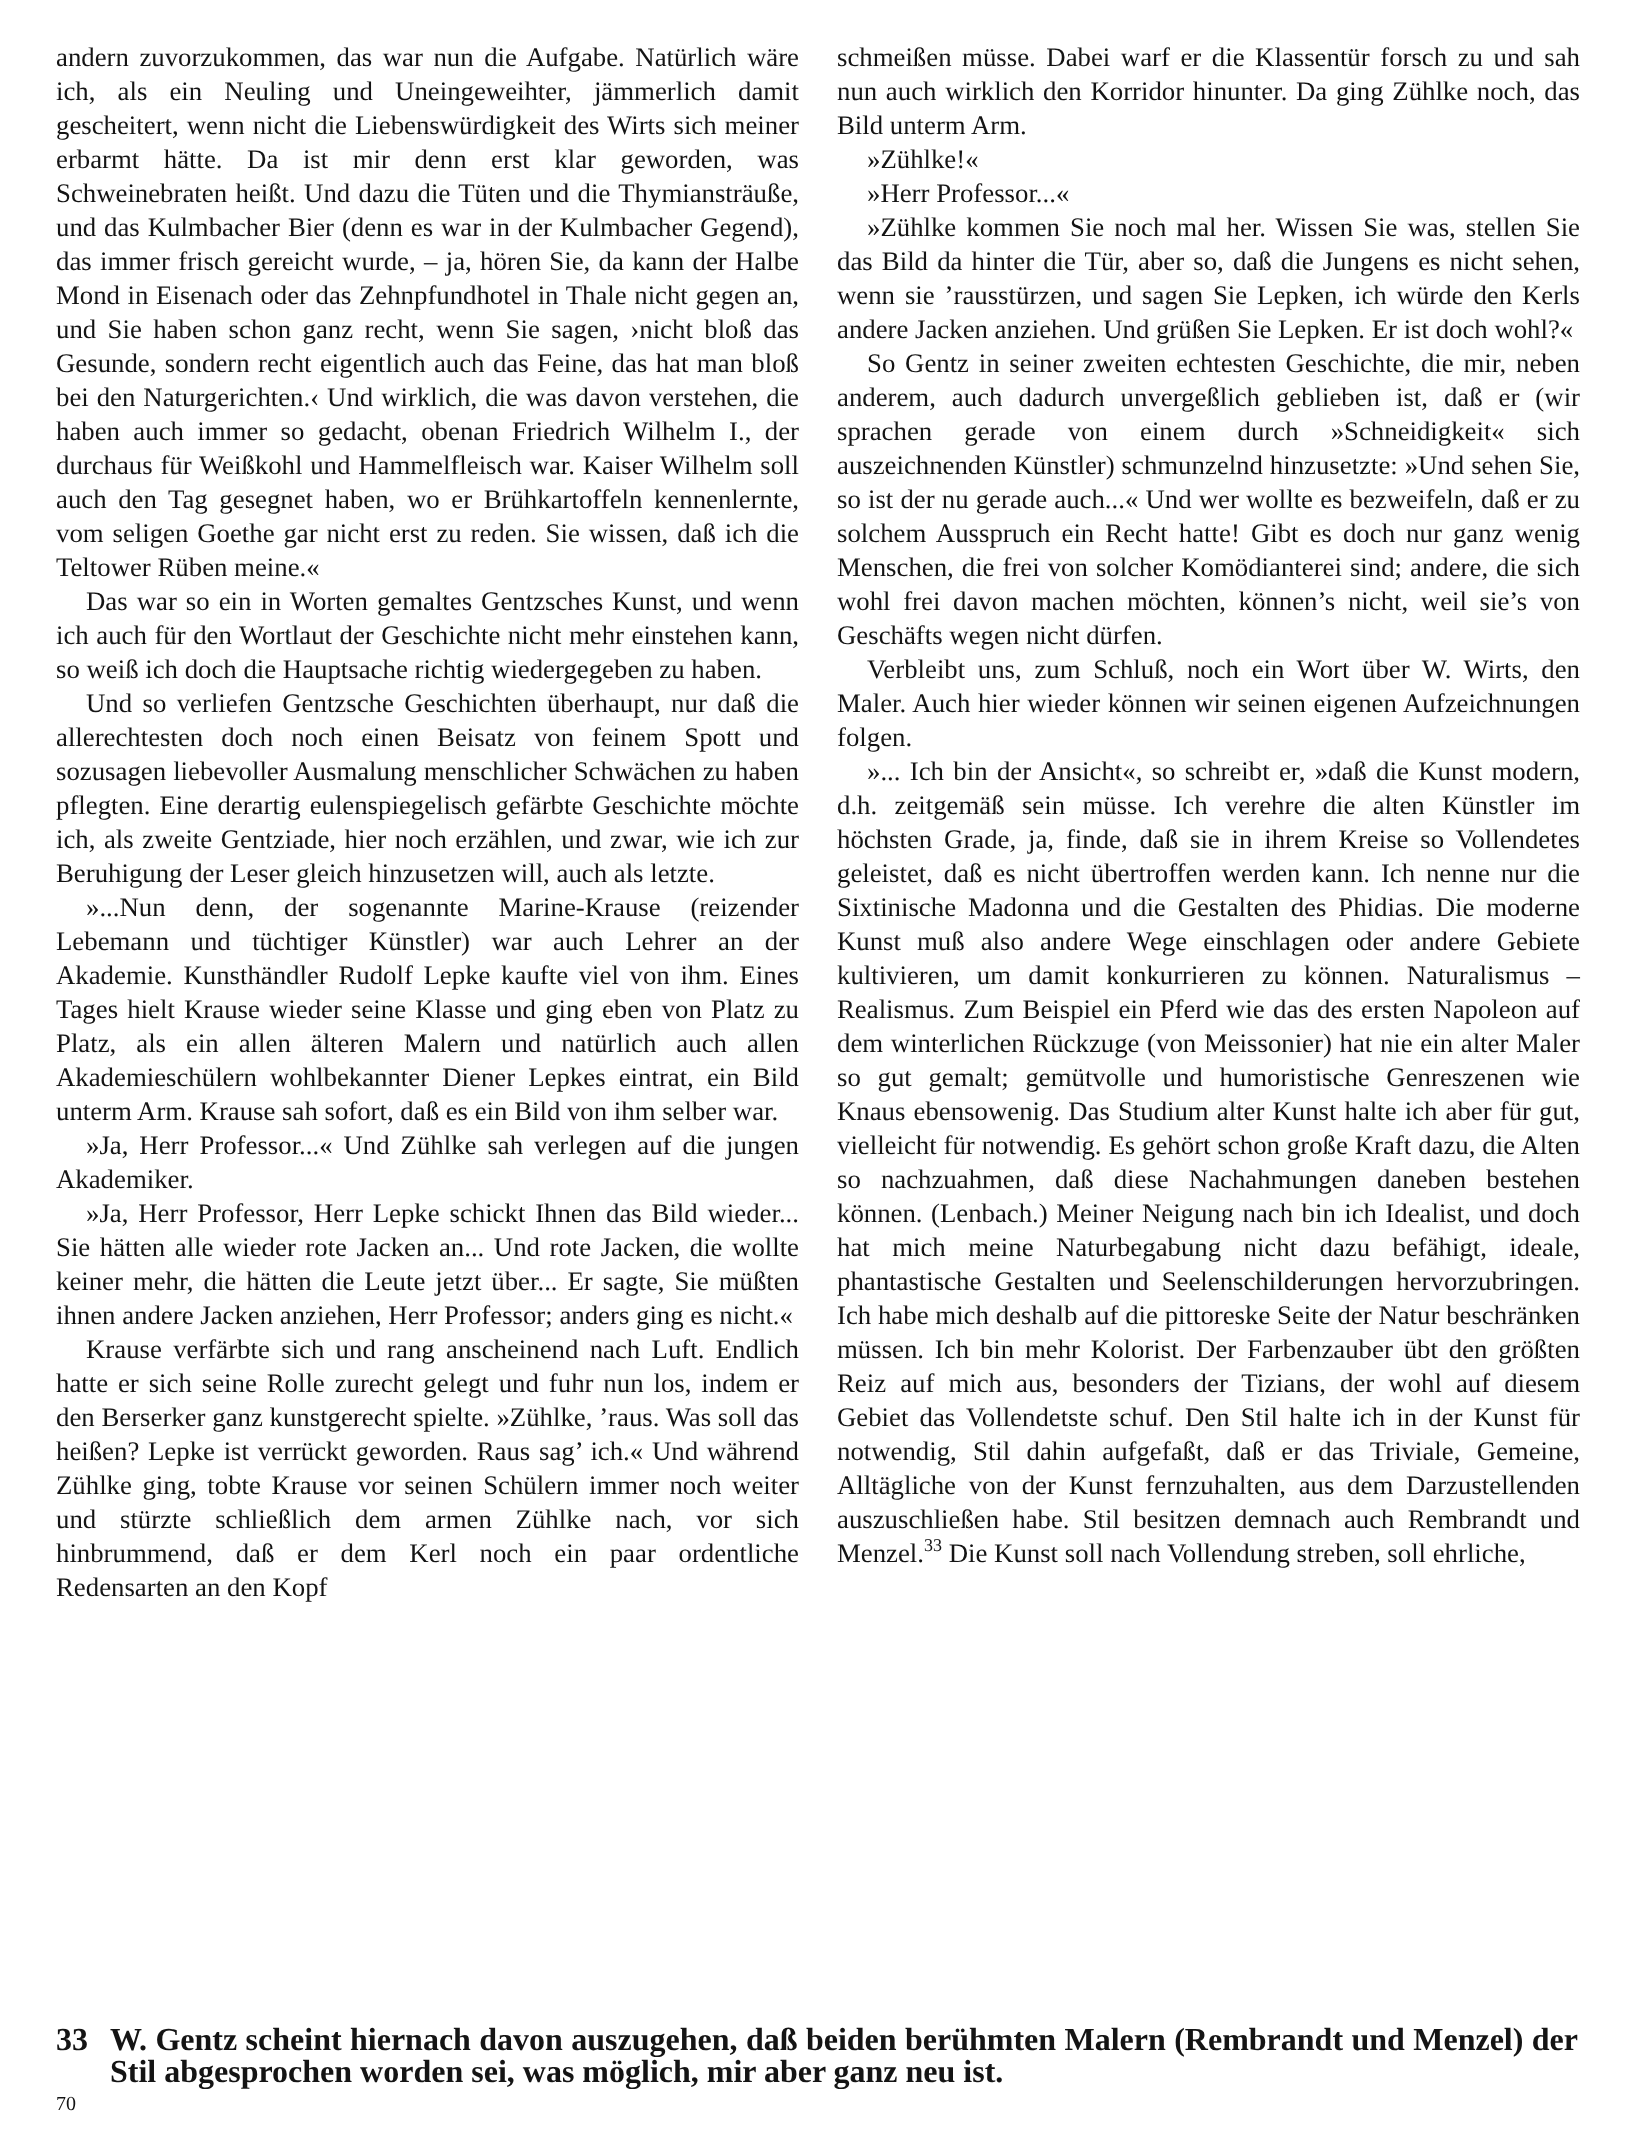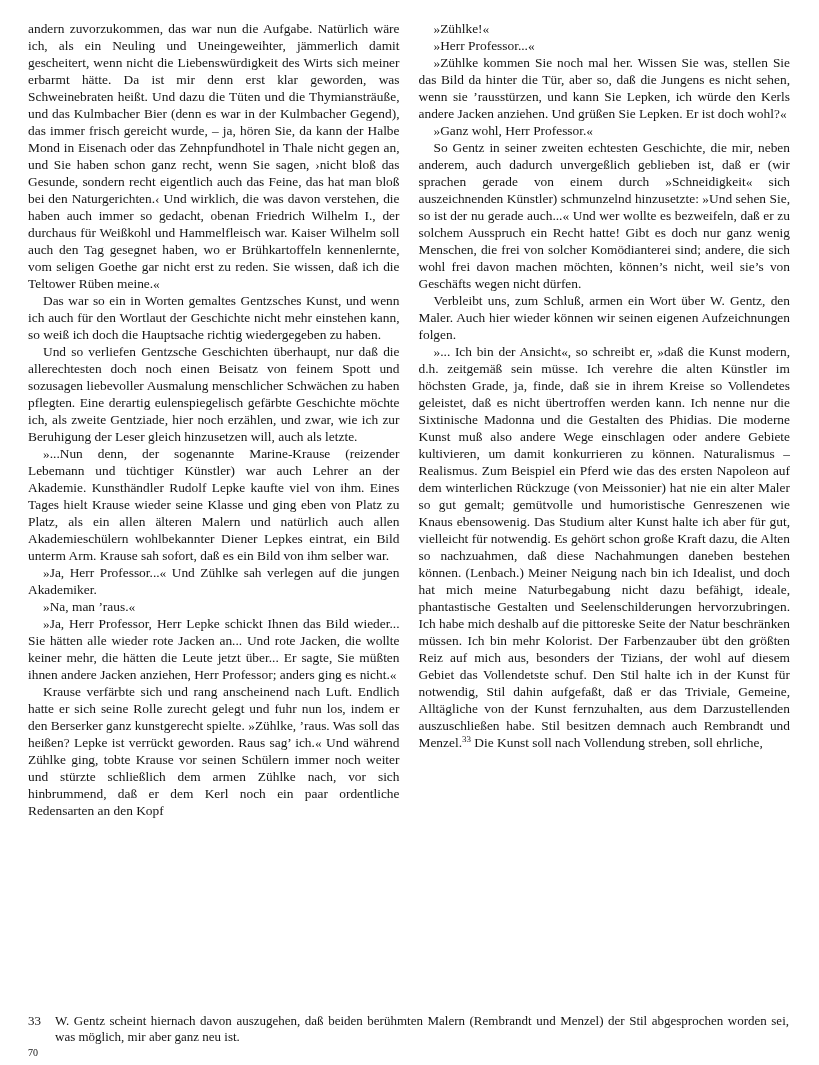--- a/index.html
+++ b/index.html
@@ -42,24 +42,25 @@
     line-height: 0;
     vertical-align: super;
   }
   .footer {
     position: absolute;
     left: 28px;
     right: 30px;
     bottom: 5px;
   }
   .footnote {
-    font-size: 13px;
+    font-size: 16px;
     line-height: 15.5px;
     text-align: justify;
     padding-left: 27px;
+    font-weight: bold;
   }
   .fn-num {
     display: inline-block;
     width: 27px;
     margin-left: -27px;
     text-indent: 0;
   }
   .page-number {
     font-size: 10px;
     line-height: 14px;
@@ -72,32 +73,31 @@
 <div class="page">
 
   <div class="columns">
 
     <div class="column">
       <p class="para noindent">andern zuvorzukommen, das war nun die Aufgabe. Natürlich wäre ich, als ein Neuling und Uneingeweihter, jämmerlich damit gescheitert, wenn nicht die Liebenswürdigkeit des Wirts sich meiner erbarmt hätte. Da ist mir denn erst klar geworden, was Schweinebraten heißt. Und dazu die Tüten und die Thymiansträuße, und das Kulmbacher Bier (denn es war in der Kulmbacher Gegend), das immer frisch gereicht wurde, – ja, hören Sie, da kann der Halbe Mond in Eisenach oder das Zehnpfundhotel in Thale nicht gegen an, und Sie haben schon ganz recht, wenn Sie sagen, ›nicht bloß das Gesunde, sondern recht eigentlich auch das Feine, das hat man bloß bei den Naturgerichten.‹ Und wirklich, die was davon verstehen, die haben auch immer so gedacht, obenan Friedrich Wilhelm I., der durchaus für Weißkohl und Hammelfleisch war. Kaiser Wilhelm soll auch den Tag gesegnet haben, wo er Brühkartoffeln kennenlernte, vom seligen Goethe gar nicht erst zu reden. Sie wissen, daß ich die Teltower Rüben meine.«</p>
       <p class="para">Das war so ein in Worten gemaltes Gentzsches Kunst, und wenn ich auch für den Wortlaut der Geschichte nicht mehr einstehen kann, so weiß ich doch die Hauptsache richtig wiedergegeben zu haben.</p>
       <p class="para">Und so verliefen Gentzsche Geschichten überhaupt, nur daß die allerechtesten doch noch einen Beisatz von feinem Spott und sozusagen liebevoller Ausmalung menschlicher Schwächen zu haben pflegten. Eine derartig eulenspiegelisch gefärbte Geschichte möchte ich, als zweite Gentziade, hier noch erzählen, und zwar, wie ich zur Beruhigung der Leser gleich hinzusetzen will, auch als letzte.</p>
       <p class="para">»...Nun denn, der sogenannte Marine-Krause (reizender Lebemann und tüchtiger Künstler) war auch Lehrer an der Akademie. Kunsthändler Rudolf Lepke kaufte viel von ihm. Eines Tages hielt Krause wieder seine Klasse und ging eben von Platz zu Platz, als ein allen älteren Malern und natürlich auch allen Akademieschülern wohlbekannter Diener Lepkes eintrat, ein Bild unterm Arm. Krause sah sofort, daß es ein Bild von ihm selber war.</p>
       <p class="para">»Ja, Herr Professor...« Und Zühlke sah verlegen auf die jungen Akademiker.</p>
-      <p class="para">»Na, man ’raus.«</p>
       <p class="para">»Ja, Herr Professor, Herr Lepke schickt Ihnen das Bild wieder... Sie hätten alle wieder rote Jacken an... Und rote Jacken, die wollte keiner mehr, die hätten die Leute jetzt über... Er sagte, Sie müßten ihnen andere Jacken anziehen, Herr Professor; anders ging es nicht.«</p>
       <p class="para">Krause verfärbte sich und rang anscheinend nach Luft. Endlich hatte er sich seine Rolle zurecht gelegt und fuhr nun los, indem er den Berserker ganz kunstgerecht spielte. »Zühlke, ’raus. Was soll das heißen? Lepke ist verrückt geworden. Raus sag’ ich.« Und während Zühlke ging, tobte Krause vor seinen Schülern immer noch weiter und stürzte schließlich dem armen Zühlke nach, vor sich hinbrummend, daß er dem Kerl noch ein paar ordentliche Redensarten an den Kopf</p>
     </div>
 
     <div class="column">
+      <p class="para noindent">schmeißen müsse. Dabei warf er die Klassentür forsch zu und sah nun auch wirklich den Korridor hinunter. Da ging Zühlke noch, das Bild unterm Arm.</p>
       <p class="para">»Zühlke!«</p>
       <p class="para">»Herr Professor...«</p>
-      <p class="para">»Zühlke kommen Sie noch mal her. Wissen Sie was, stellen Sie das Bild da hinter die Tür, aber so, daß die Jungens es nicht sehen, wenn sie ’rausstürzen, und kann Sie Lepken, ich würde den Kerls andere Jacken anziehen. Und grüßen Sie Lepken. Er ist doch wohl?«</p>
-      <p class="para">»Ganz wohl, Herr Professor.«</p>
+      <p class="para">»Zühlke kommen Sie noch mal her. Wissen Sie was, stellen Sie das Bild da hinter die Tür, aber so, daß die Jungens es nicht sehen, wenn sie ’rausstürzen, und sagen Sie Lepken, ich würde den Kerls andere Jacken anziehen. Und grüßen Sie Lepken. Er ist doch wohl?«</p>
       <p class="para">So Gentz in seiner zweiten echtesten Geschichte, die mir, neben anderem, auch dadurch unvergeßlich geblieben ist, daß er (wir sprachen gerade von einem durch »Schneidigkeit« sich auszeichnenden Künstler) schmunzelnd hinzusetzte: »Und sehen Sie, so ist der nu gerade auch...« Und wer wollte es bezweifeln, daß er zu solchem Ausspruch ein Recht hatte! Gibt es doch nur ganz wenig Menschen, die frei von solcher Komödianterei sind; andere, die sich wohl frei davon machen möchten, können’s nicht, weil sie’s von Geschäfts wegen nicht dürfen.</p>
-      <p class="para">Verbleibt uns, zum Schluß, armen ein Wort über W. Gentz, den Maler. Auch hier wieder können wir seinen eigenen Aufzeichnungen folgen.</p>
+      <p class="para">Verbleibt uns, zum Schluß, noch ein Wort über W. Wirts, den Maler. Auch hier wieder können wir seinen eigenen Aufzeichnungen folgen.</p>
       <p class="para"><span>»... Ich bin der Ansicht«, so schreibt er, »daß die Kunst modern, d.h. zeitgemäß sein müsse. Ich verehre die alten Künstler im höchsten Grade, ja, finde, daß sie in ihrem Kreise so Vollendetes geleistet, daß es nicht übertroffen werden kann. Ich nenne nur die Sixtinische Madonna und die Gestalten des Phidias. Die moderne Kunst muß also andere Wege einschlagen oder andere Gebiete kultivieren, um damit konkurrieren zu können. Naturalismus – Realismus. Zum Beispiel ein Pferd wie das des ersten Napoleon auf dem winterlichen Rückzuge (von Meissonier) hat nie ein alter Maler so gut gemalt; gemütvolle und humoristische Genreszenen wie Knaus ebensowenig. Das Studium alter Kunst halte ich aber für gut, vielleicht für notwendig. Es gehört schon große Kraft dazu, die Alten so nachzuahmen, daß diese Nachahmungen daneben bestehen können. (Lenbach.) Meiner Neigung nach bin ich Idealist, und doch hat mich meine Naturbegabung nicht dazu befähigt, ideale, phantastische Gestalten und Seelenschilderungen hervorzubringen. Ich habe mich deshalb auf die pittoreske Seite der Natur beschränken müssen. Ich bin mehr Kolorist. Der Farbenzauber übt den größten Reiz auf mich aus, besonders der Tizians, der wohl auf diesem Gebiet das Vollendetste schuf. Den Stil halte ich in der Kunst für notwendig, Stil dahin aufgefaßt, daß er das Triviale, Gemeine, Alltägliche von der Kunst fernzuhalten, aus dem Darzustellenden auszuschließen habe. Stil besitzen demnach auch Rembrandt und Menzel.</span><sup class="fn-ref">33</sup><span> Die Kunst soll nach Vollendung streben, soll ehrliche,</span></p>
     </div>
 
   </div>
 
   <div class="footer">
     <div class="footnote"><span class="fn-num">33</span><span class="fn-text">W. Gentz scheint hiernach davon auszugehen, daß beiden berühmten Malern (Rembrandt und Menzel) der Stil abgesprochen worden sei, was möglich, mir aber ganz neu ist.</span></div>
     <div class="page-number">70</div>
   </div>
 

